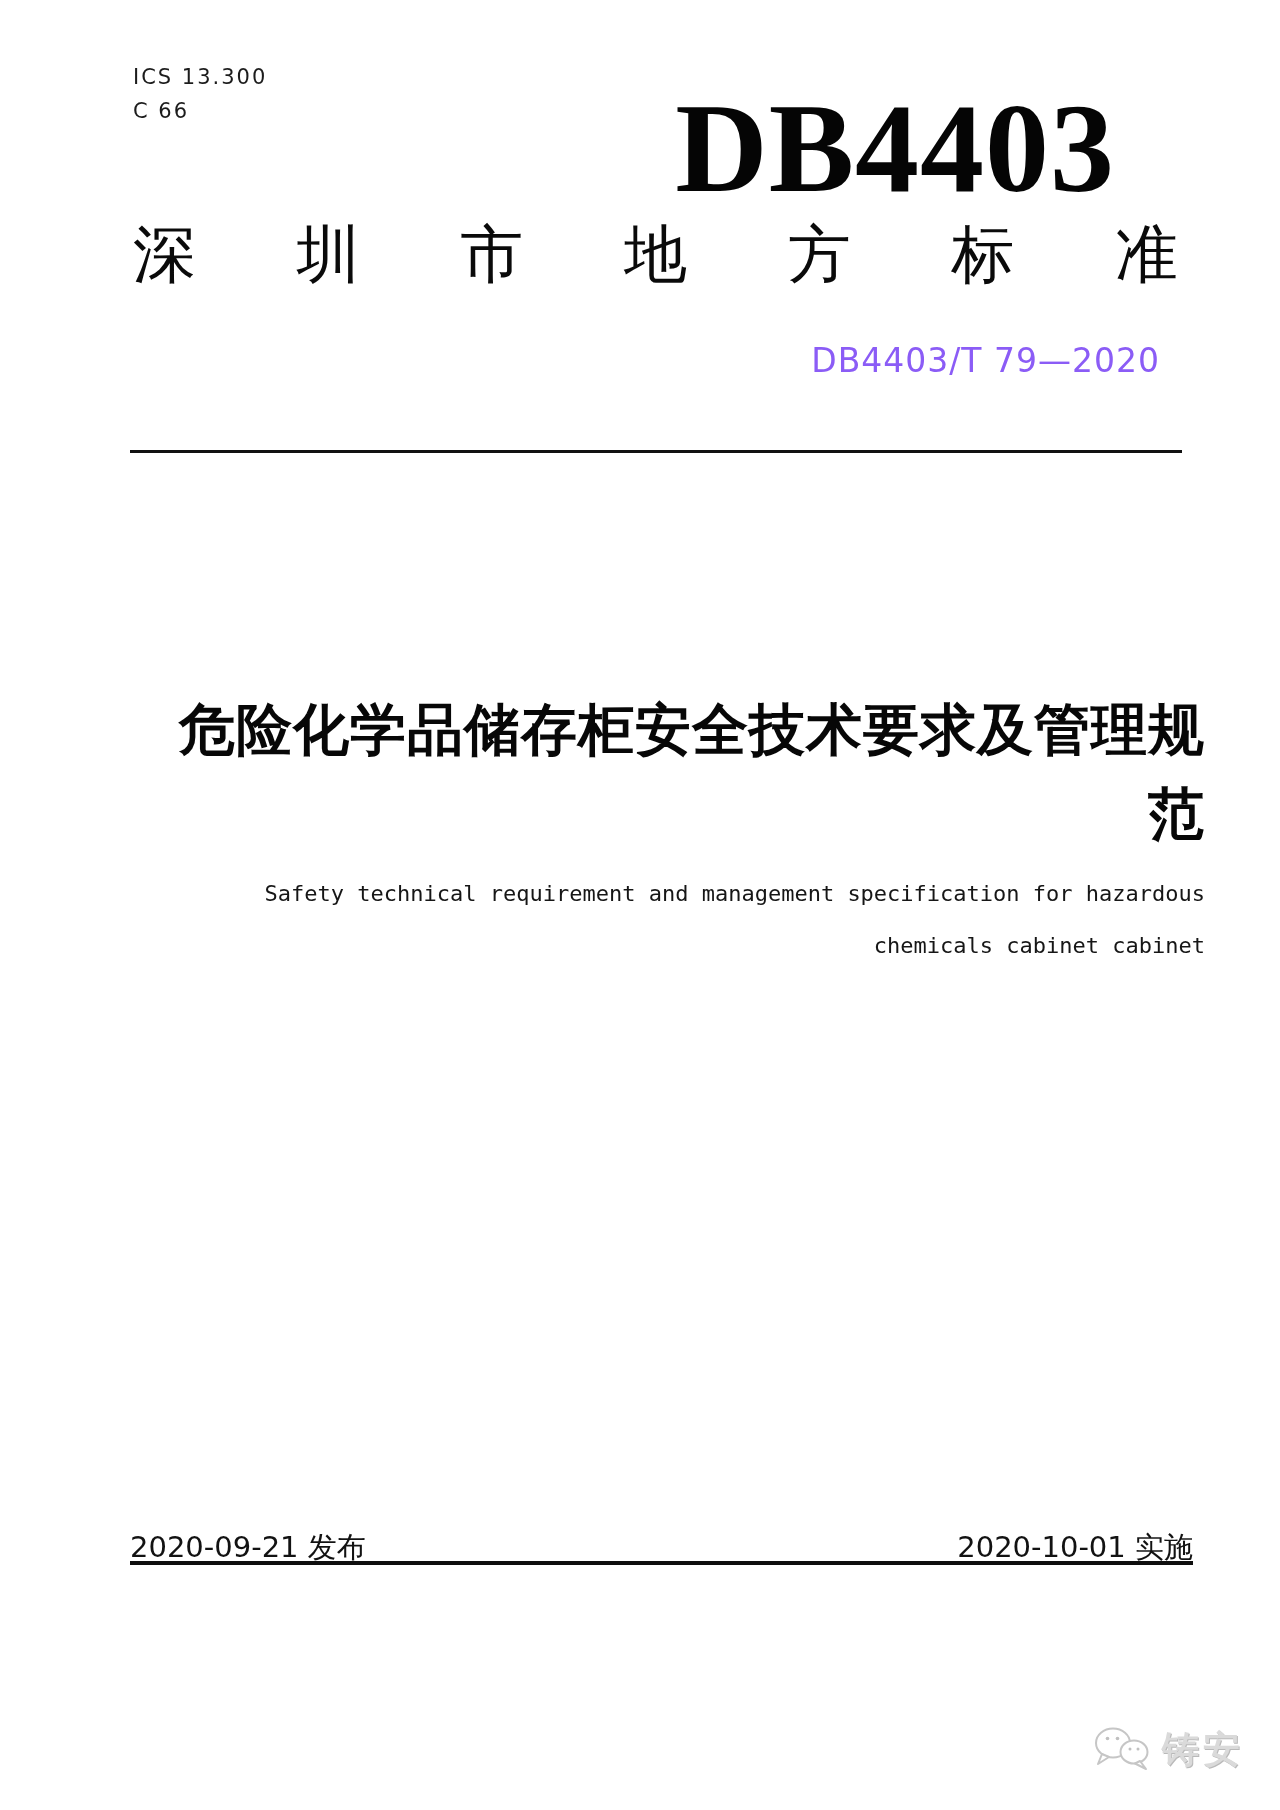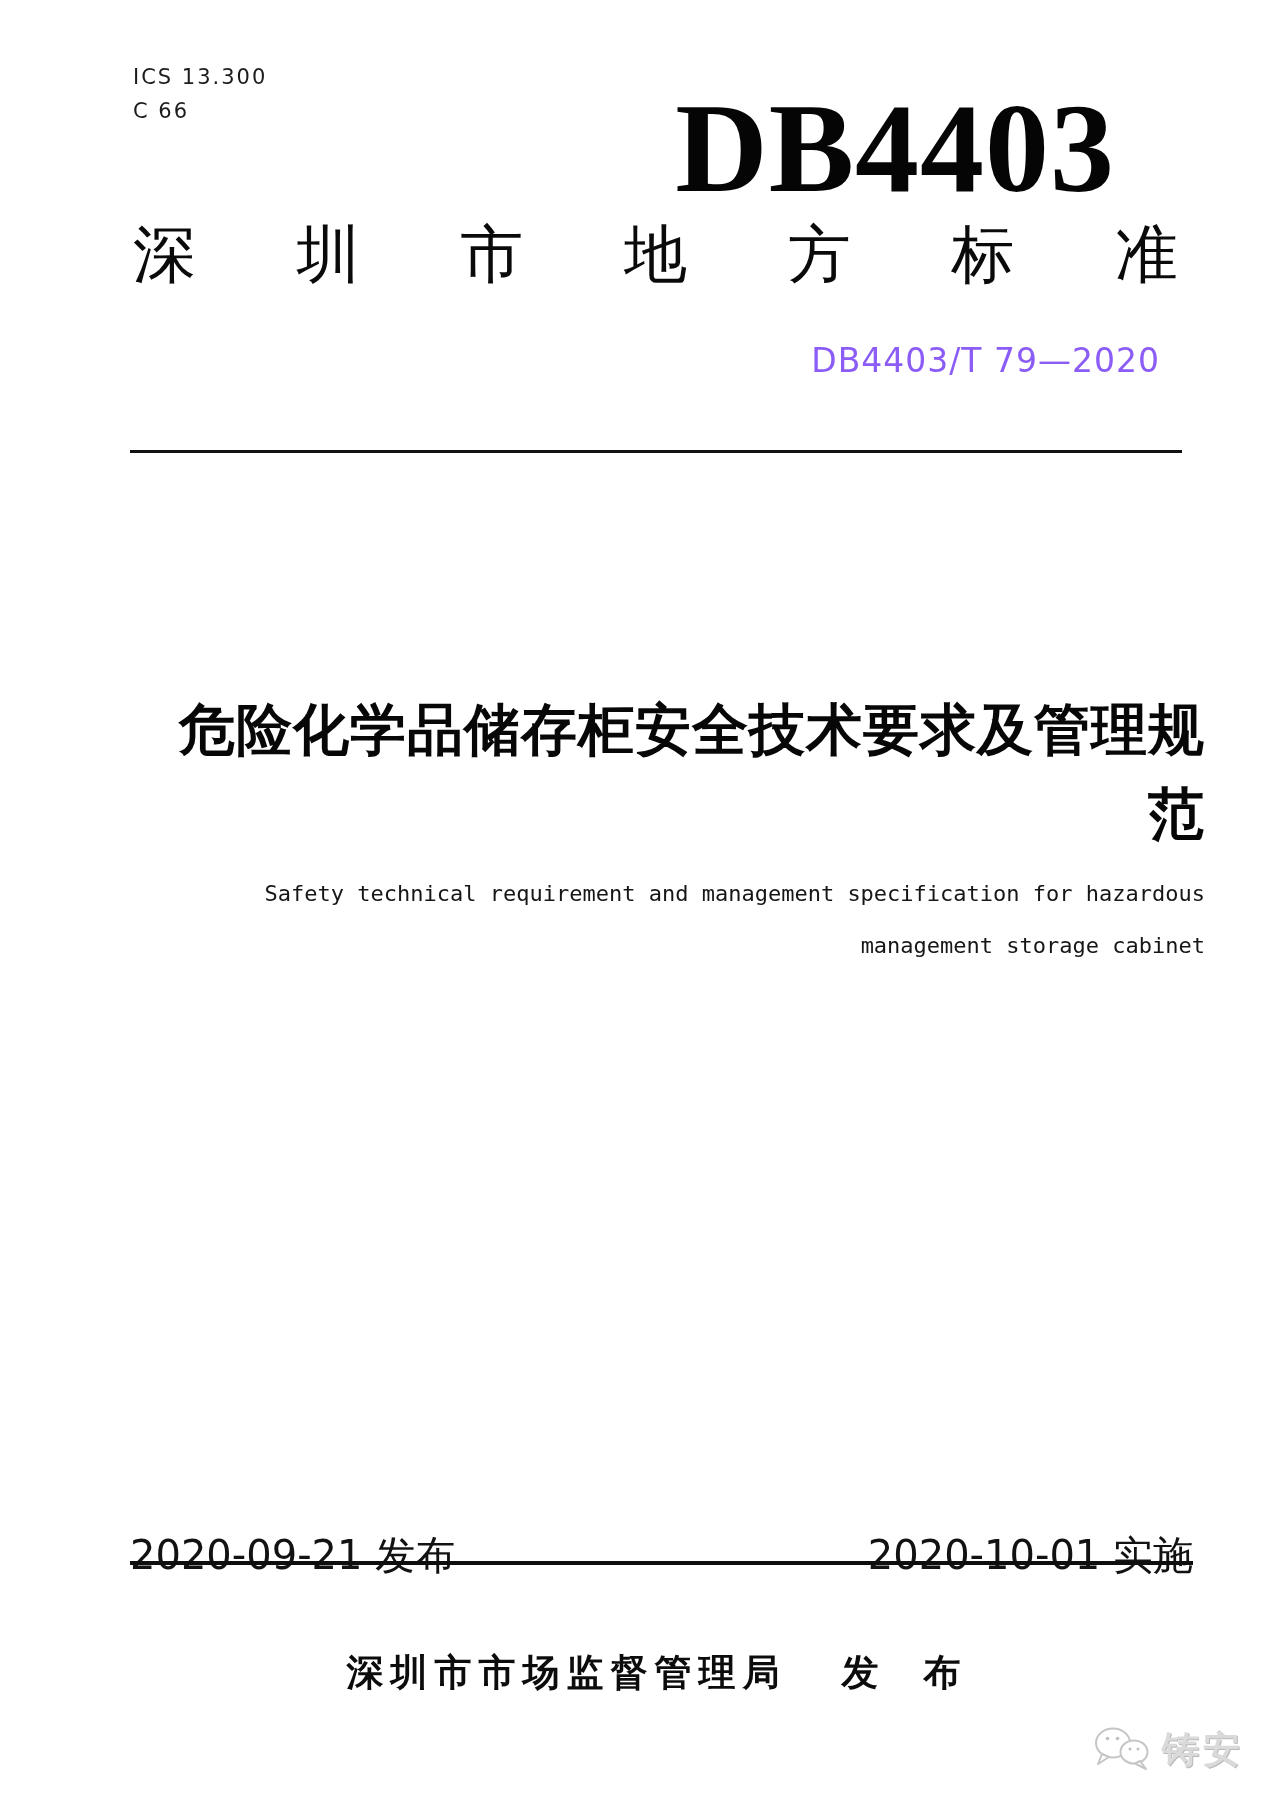--- a/index.html
+++ b/index.html
@@ -87,21 +87,21 @@
     letter-spacing: 0px;
     color: #161616;
   }
 
   .dates-row {
     position: absolute;
     left: 130px; top: 1528px;
     width: 1063px;
     display: flex;
     justify-content: space-between;
-    font-size: 40px;
+    font-size: 29px;
     font-weight: 500;
     color: #121212;
   }
 
   .dates-divider {
     position: absolute;
     left: 130px; top: 1561px;
     width: 1063px; height: 4px;
     background: #0e0e0e;
   }
@@ -168,34 +168,30 @@
 
   <div class="header-divider"></div>
 
   <div class="title-cn">
     <div>危险化学品储存柜安全技术要求及管理规</div>
     <div>范</div>
   </div>
 
   <div class="title-en">
     <div>Safety technical requirement and management specification for hazardous</div>
-    <div>management storage cabinet</div>
+    <div>chemicals cabinet cabinet</div>
   </div>
 
   <div class="dates-row">
     <span>2020-09-21 发布</span>
     <span>2020-10-01 实施</span>
   </div>
 
   <div class="dates-divider"></div>
 
-  <div class="publisher-row">
-    <span class="publisher-name">深圳市市场监督管理局</span>
-    <span class="release-label">发 布</span>
-  </div>
 
   <div class="watermark">
     <span>
       <svg width="66" height="48" viewBox="0 0 66 48" xmlns="http://www.w3.org/2000/svg">
         <g fill="#ffffff" stroke="#c6c6c6" stroke-width="2">
           <ellipse cx="23" cy="19" rx="17" ry="14.5"></ellipse>
           <polygon points="12,30 8,40 19,33" stroke-linejoin="round"></polygon>
           <ellipse cx="44" cy="28" rx="13.5" ry="11.5"></ellipse>
           <polygon points="50,37 56,45 45,39.5" stroke-linejoin="round"></polygon>
         </g>

